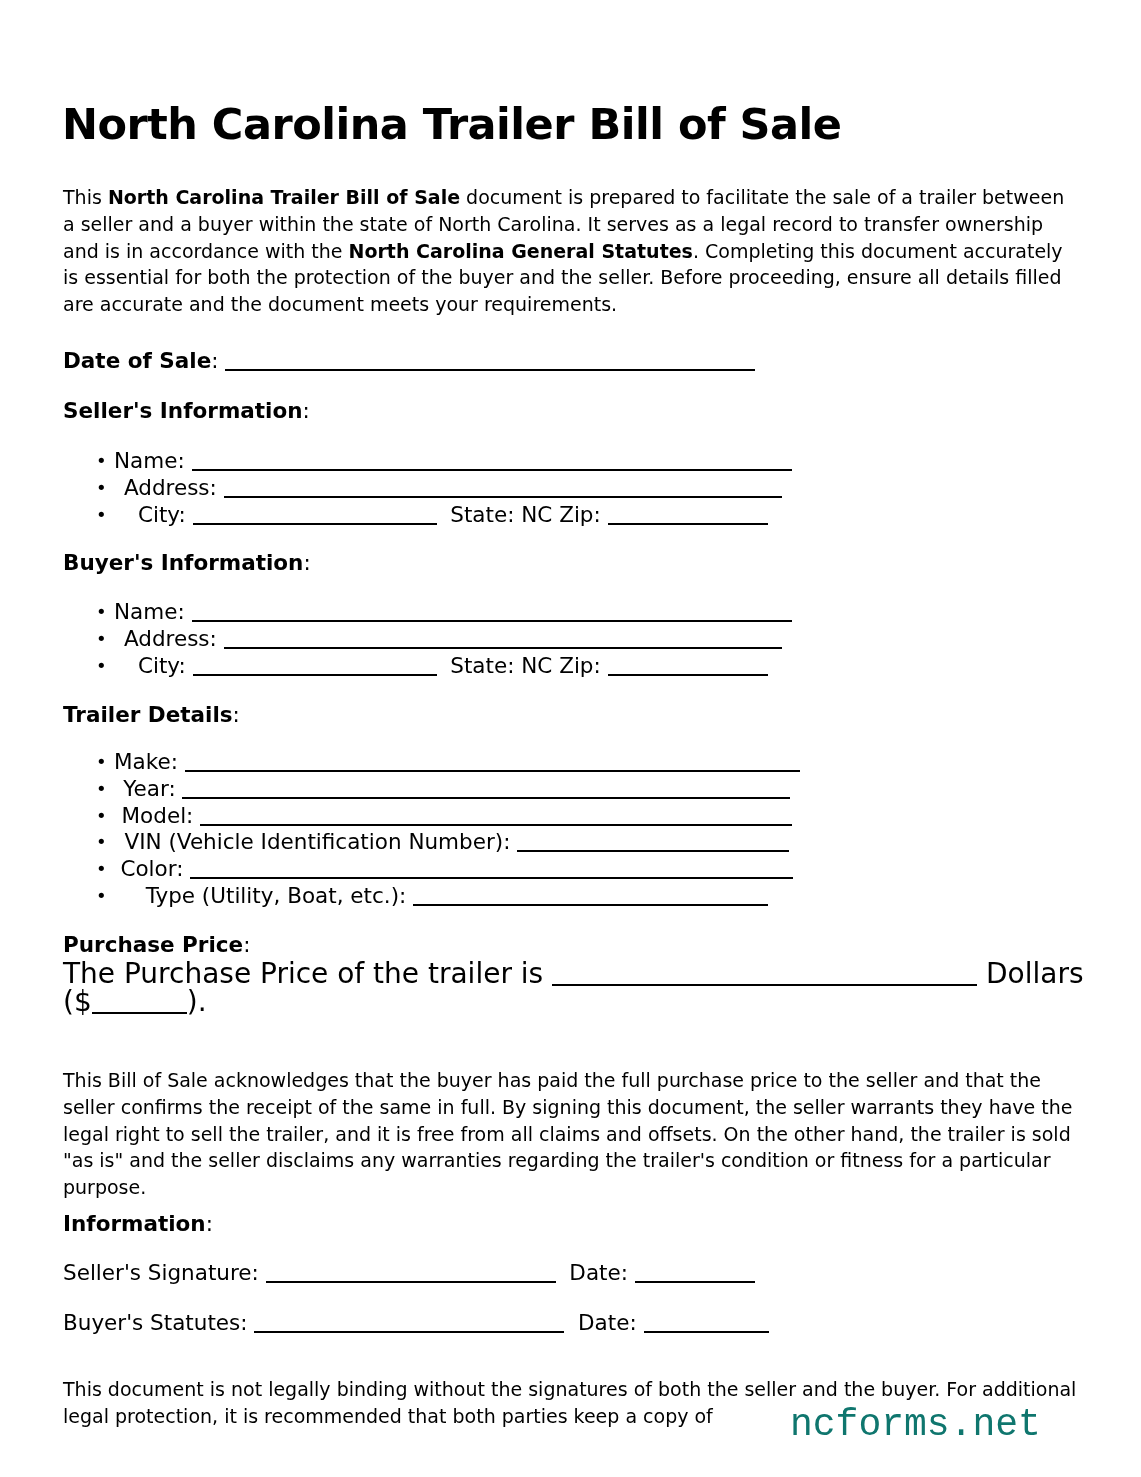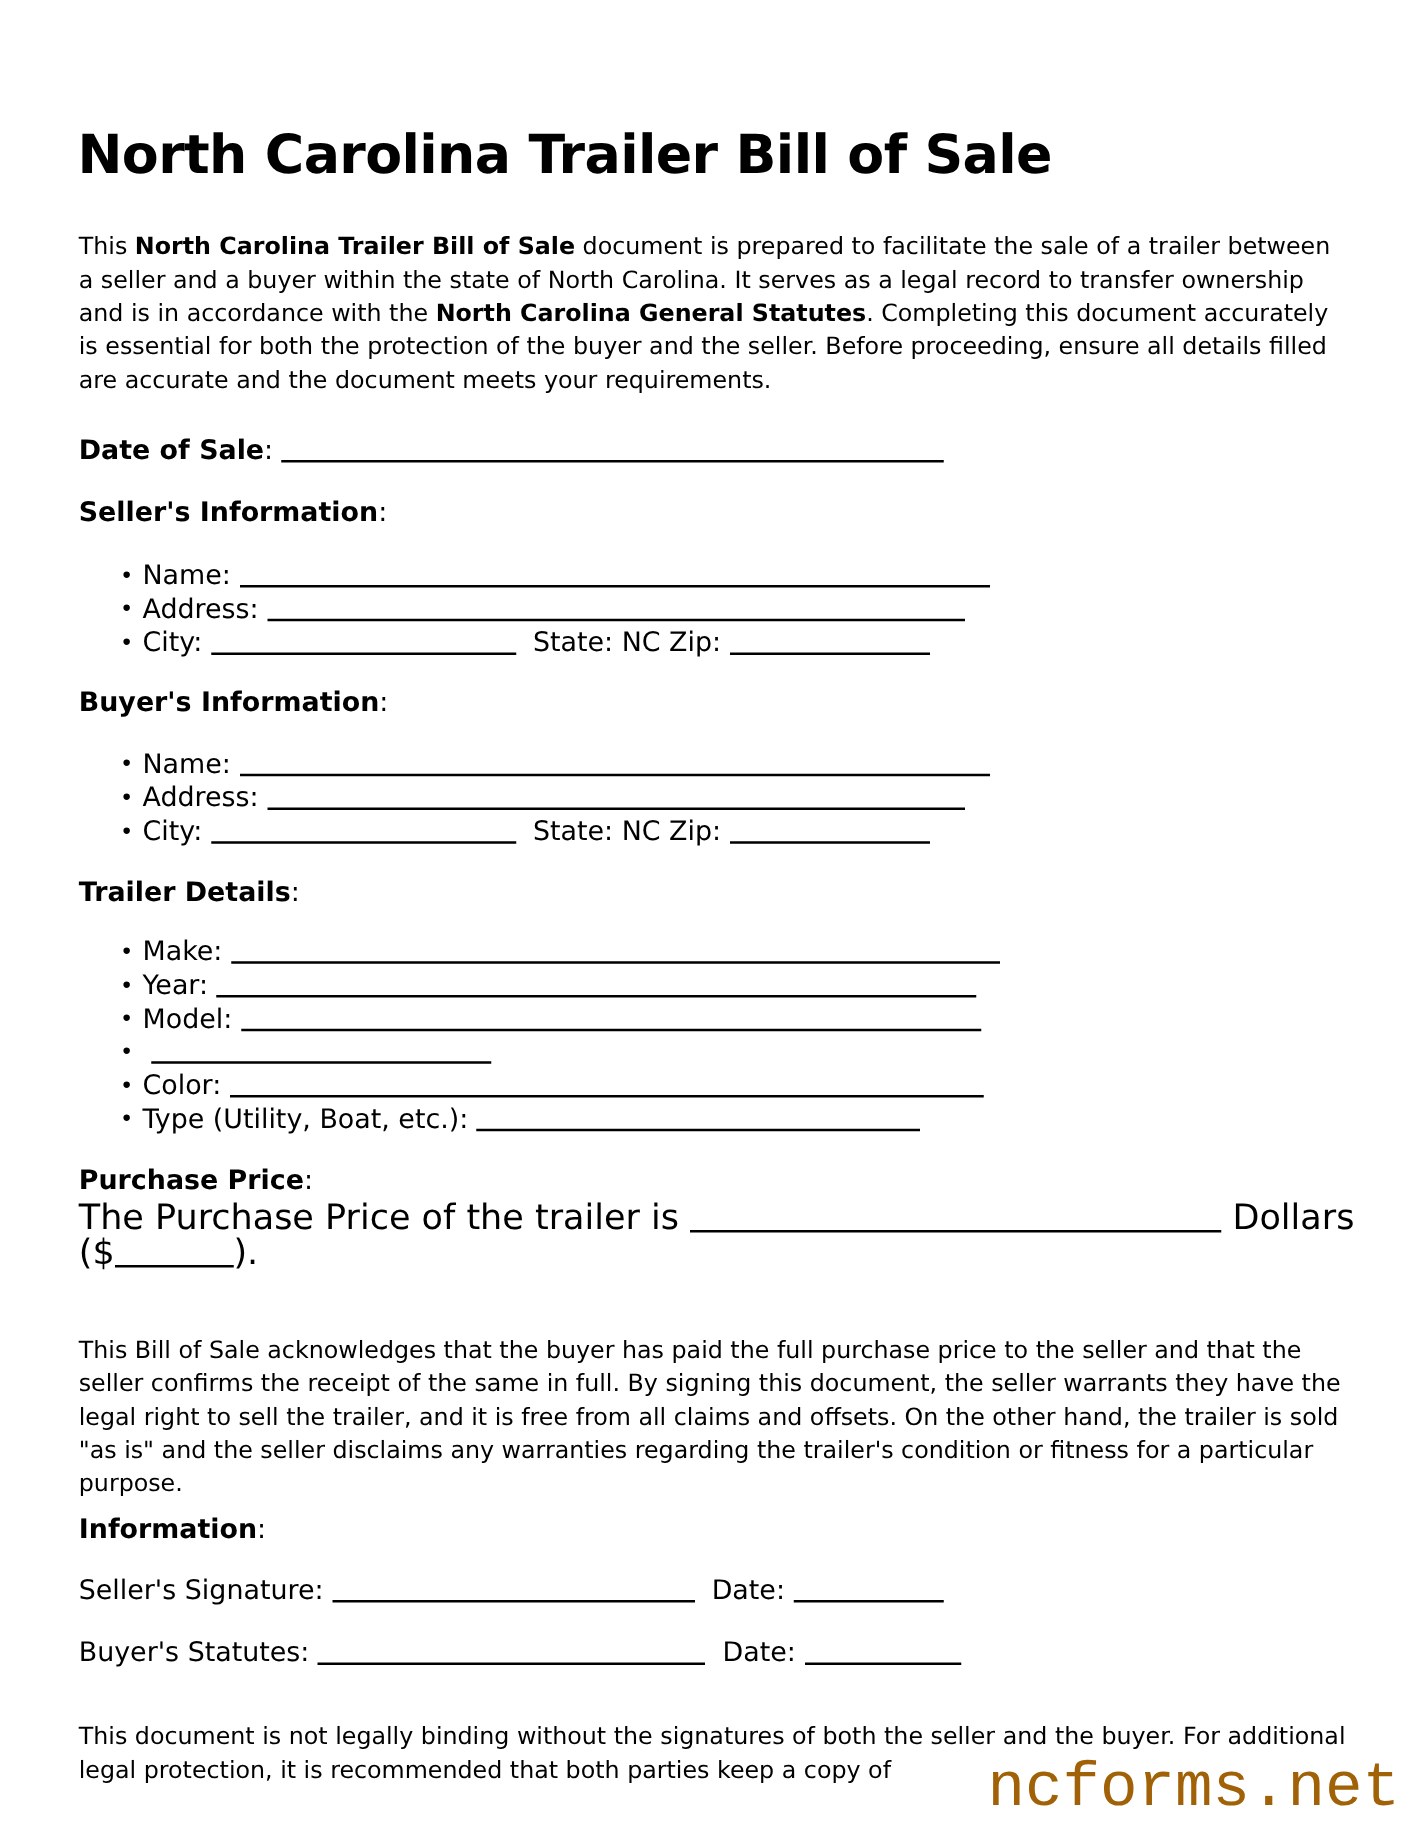--- a/index.html
+++ b/index.html
@@ -66,20 +66,21 @@
     margin: 0;
     padding: 0 0 0 51px;
     list-style: none;
     font-size: 21.5px;
     line-height: 26.8px;
   }
   ul.bullets li {
     position: relative;
     white-space: nowrap;
     padding-left: 0;
+    text-align: center;
   }
   ul.bullets li::before {
     content: "\2022";
     position: absolute;
     left: -18px;
     top: 0;
     font-size: 18px;
   }
 
   .blank {
@@ -102,22 +103,22 @@
     left: 63px;
     font-size: 21.5px;
     line-height: 26.8px;
     white-space: nowrap;
   }
   .watermark {
     position: absolute;
     left: 790px;
     top: 1403px;
     font-family: "Liberation Mono", "DejaVu Sans Mono", monospace;
-    font-size: 50px;
-    color: #a16207;
+    font-size: 38px;
+    color: #0f766e;
     letter-spacing: 0px;
     white-space: nowrap;
   }
   .nowrap { white-space: nowrap; }
 </style>
 </head>
 <body>
 
 <div class="page">
 
@@ -142,21 +143,21 @@
     <li><span>Address:</span>&nbsp;<span class="blank" style="width:558px"></span></li>
     <li><span>City:</span>&nbsp;<span class="blank" style="width:244px"></span>&nbsp; <span>State: NC Zip:</span>&nbsp;<span class="blank" style="width:160px"></span></li>
   </ul>
 
   <div class="heading" style="top:702px"><b>Trailer Details</b><span>:</span></div>
 
   <ul class="bullets" style="top:749px">
     <li><span>Make:</span>&nbsp;<span class="blank" style="width:615px"></span></li>
     <li><span>Year:</span>&nbsp;<span class="blank" style="width:608px"></span></li>
     <li><span>Model:</span>&nbsp;<span class="blank" style="width:592px"></span></li>
-    <li>&nbsp;<span class="blank" style="width:272px"></span></li>
+    <li><span>VIN (Vehicle Identification Number):</span>&nbsp;<span class="blank" style="width:272px"></span></li>
     <li><span>Color:</span>&nbsp;<span class="blank" style="width:603px"></span></li>
     <li><span>Type (Utility, Boat, etc.):</span>&nbsp;<span class="blank" style="width:355px"></span></li>
   </ul>
 
   <div class="heading" style="top:932px"><b>Purchase Price</b><span>:</span></div>
 
   <div class="price-line"><span class="nowrap"><span>The Purchase Price of the trailer is</span>&nbsp;<span class="blank" style="width:425px"></span>&nbsp;<span>Dollars</span></span><br><span class="nowrap"><span>($</span><span class="blank" style="width:95px"></span><span>).</span></span></div>
 
   <p class="body-block ack">This Bill of Sale acknowledges that the buyer has paid the full purchase price to the seller and that the seller confirms the receipt of the same in full. By signing this document, the seller warrants they have the legal right to sell the trailer, and it is free from all claims and offsets. On the other hand, the trailer is sold "as is" and the seller disclaims any warranties regarding the trailer's condition or fitness for a particular purpose.</p>
 

